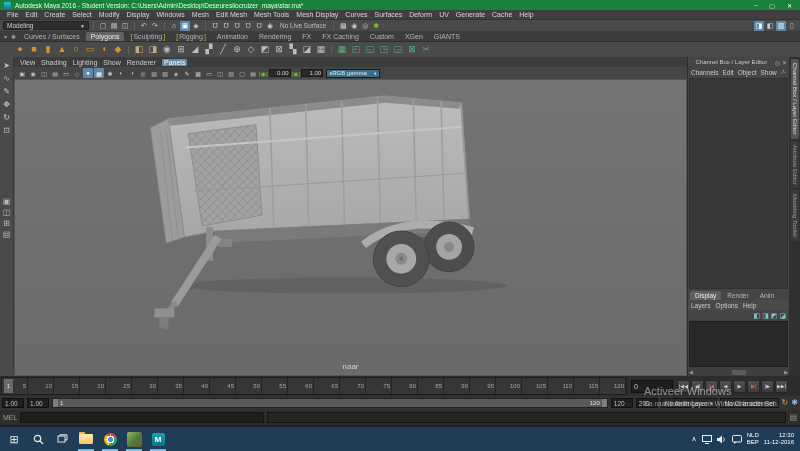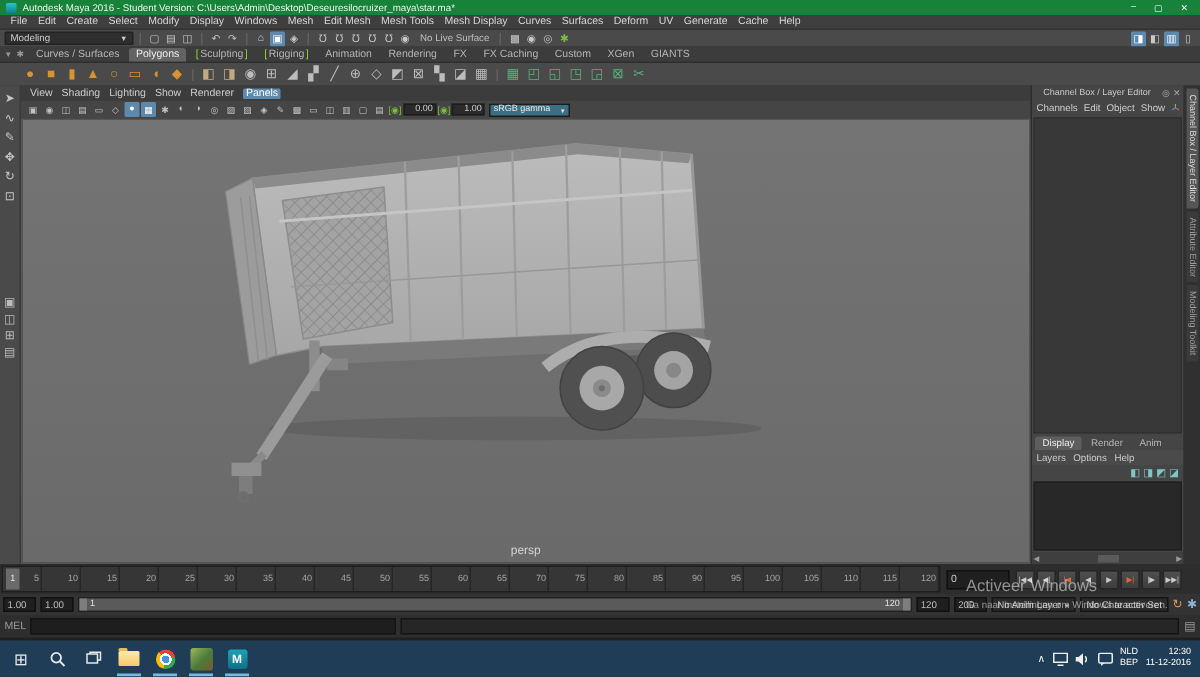--- a/index.html
+++ b/index.html
@@ -408,21 +408,21 @@
         <path d="M350,166 Q390,134 460,152" stroke="#adadad" stroke-width="8" fill="none"></path>
 
         <circle cx="436" cy="168" r="25" fill="#4d4d4d" stroke="#424242" stroke-width="1"></circle>
         <circle cx="436" cy="168" r="13" fill="#a4a4a4"></circle>
         <circle cx="436" cy="168" r="5" fill="#878787"></circle>
         <circle cx="388" cy="180" r="28" fill="#505050" stroke="#424242" stroke-width="1"></circle>
         <circle cx="388" cy="180" r="15" fill="#a8a8a8"></circle>
         <circle cx="388" cy="180" r="6" fill="#8a8a8a"></circle>
         <circle cx="388" cy="180" r="2" fill="#6e6e6e"></circle>
       </svg>
-      <span id="persp-label">persp</span>
+      <span id="persp-label">naar</span>
     </div>
   </div>
 
   <div id="rightpanel">
     <div id="cb-header">
       <span id="cb-title">Channel Box / Layer Editor</span>
       <span class="cb-hbtn">◎</span>
       <span class="cb-hbtn">✕</span>
     </div>
     <div id="cb-menus">

